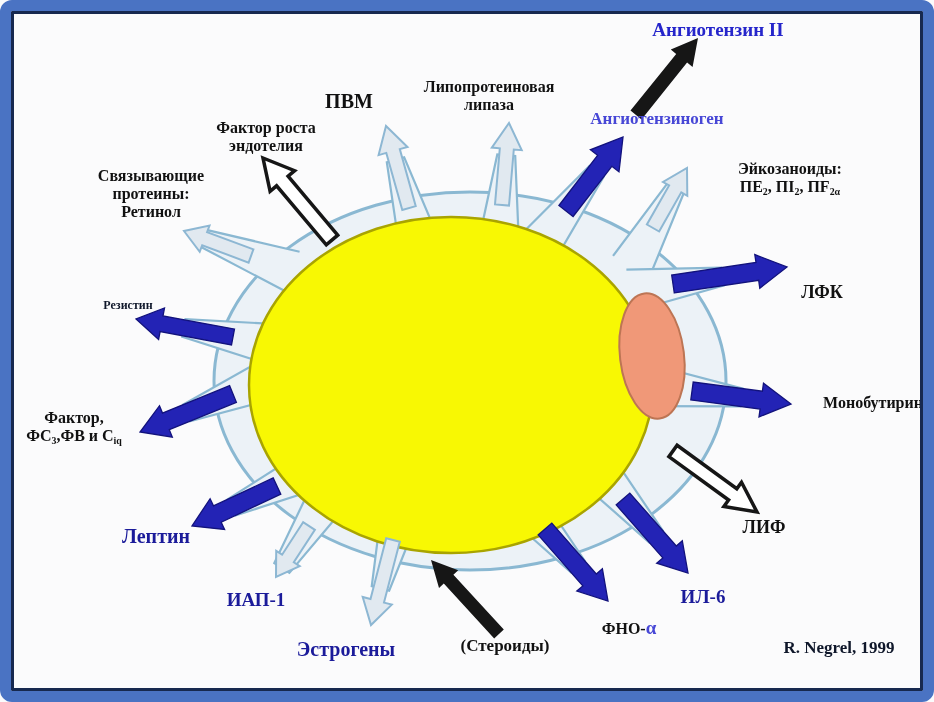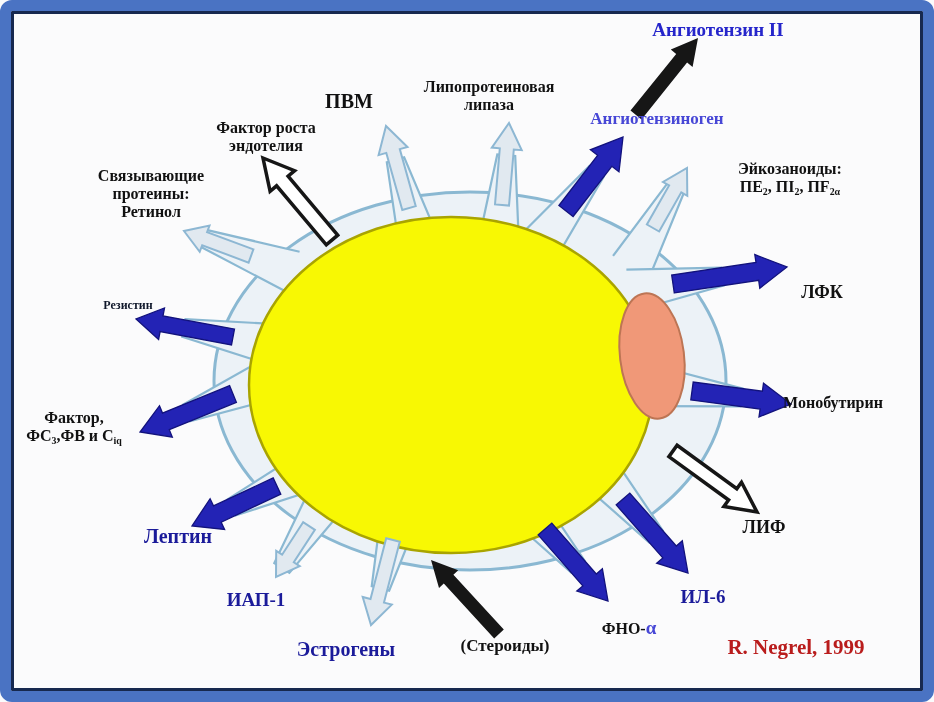--- a/index.html
+++ b/index.html
@@ -94,45 +94,45 @@
         <div><span>Фактор роста</span></div>
         <div><span>эндотелия</span></div>
       </div>
       <div class="lbl" style="left: 738px; top: 179px; font-size: 16px; color: rgb(17, 17, 17); transform: translate(0px, -50%); text-align: center;">
         <div><span>Эйкозаноиды:</span></div>
         <div><span>ПЕ</span><span class="sub">2</span><span>, ПI</span><span class="sub">2</span><span>, ПF</span><span class="sub">2α</span></div>
       </div>
       <div class="lbl" style="left: 822px; top: 274px; font-size: 18px; color: rgb(17, 17, 17); margin-top: 18px;">
         <div><span>ЛФК</span></div>
       </div>
-      <div class="lbl" style="left: 833px; top: 403px; font-size: 16px; color: rgb(17, 17, 17);">
+      <div class="lbl" style="left: 873px; top: 403px; font-size: 16px; color: rgb(17, 17, 17);">
         <div><span>Монобутирин</span></div>
       </div>
       <div class="lbl" style="left: 764px; top: 527px; font-size: 18px; color: rgb(17, 17, 17);">
         <div><span>ЛИФ</span></div>
       </div>
       <div class="lbl" style="left: 703px; top: 597px; font-size: 19px; color: rgb(27, 27, 154);">
         <div><span>ИЛ-6</span></div>
       </div>
       <div class="lbl" style="left: 629px; top: 628px; font-size: 16px; color: rgb(17, 17, 17);">
         <div><span>ФНО-</span><span style="font-size: 19px; color: rgb(71, 71, 214);">α</span></div>
       </div>
-      <div class="lbl" style="left: 796px; top: 648px; font-size: 21px; color: #b91c1c;">
+      <div class="lbl" style="left: 839px; top: 648px; font-size: 17px; color: #0f172a;">
         <div><span>R. Negrel, 1999</span></div>
       </div>
       <div class="lbl" style="left: 505px; top: 646px; font-size: 17px; color: rgb(17, 17, 17);">
         <div><span>(Стероиды)</span></div>
       </div>
       <div class="lbl" style="left: 346px; top: 649px; font-size: 20px; color: rgb(27, 27, 154);">
         <div><span>Эстрогены</span></div>
       </div>
       <div class="lbl" style="left: 256px; top: 600px; font-size: 19px; color: rgb(27, 27, 154);">
         <div><span>ИАП-1</span></div>
       </div>
-      <div class="lbl" style="left: 156px; top: 536px; font-size: 20px; color: rgb(27, 27, 154); margin-left: 22px;">
+      <div class="lbl" style="left: 156px; top: 536px; font-size: 20px; color: rgb(27, 27, 154);">
         <div><span>Лептин</span></div>
       </div>
       <div class="lbl" style="left: 74px; top: 428px; font-size: 16px; color: rgb(17, 17, 17);">
         <div><span>Фактор,</span></div>
         <div><span>ФС</span><span class="sub">3</span><span>,ФВ и С</span><span class="sub">iq</span></div>
       </div>
       <div class="lbl" style="left: 128px; top: 296px; font-size: 12px; color: #0f172a; margin-top: 10px;">
         <div><span>Резистин</span></div>
       </div>
     </div>

